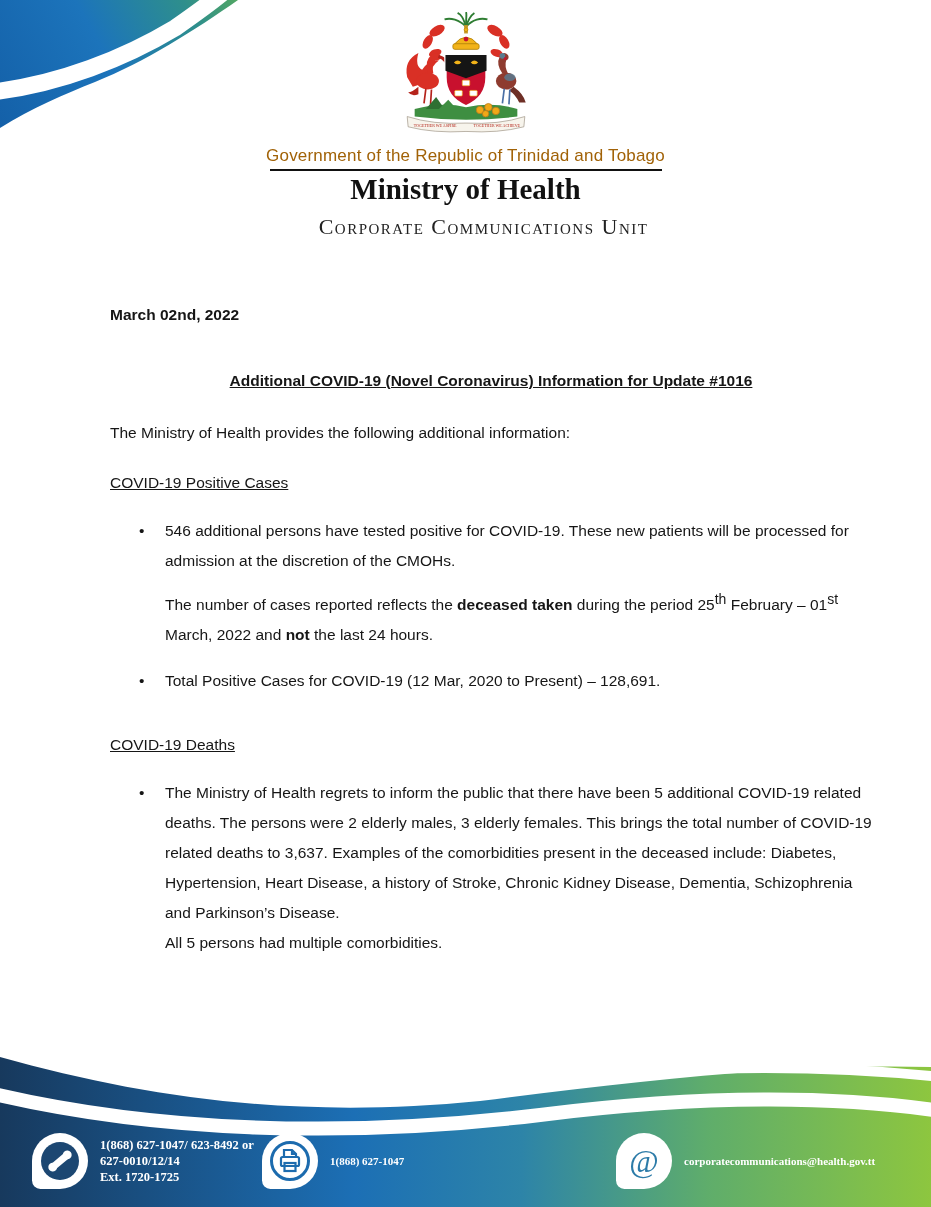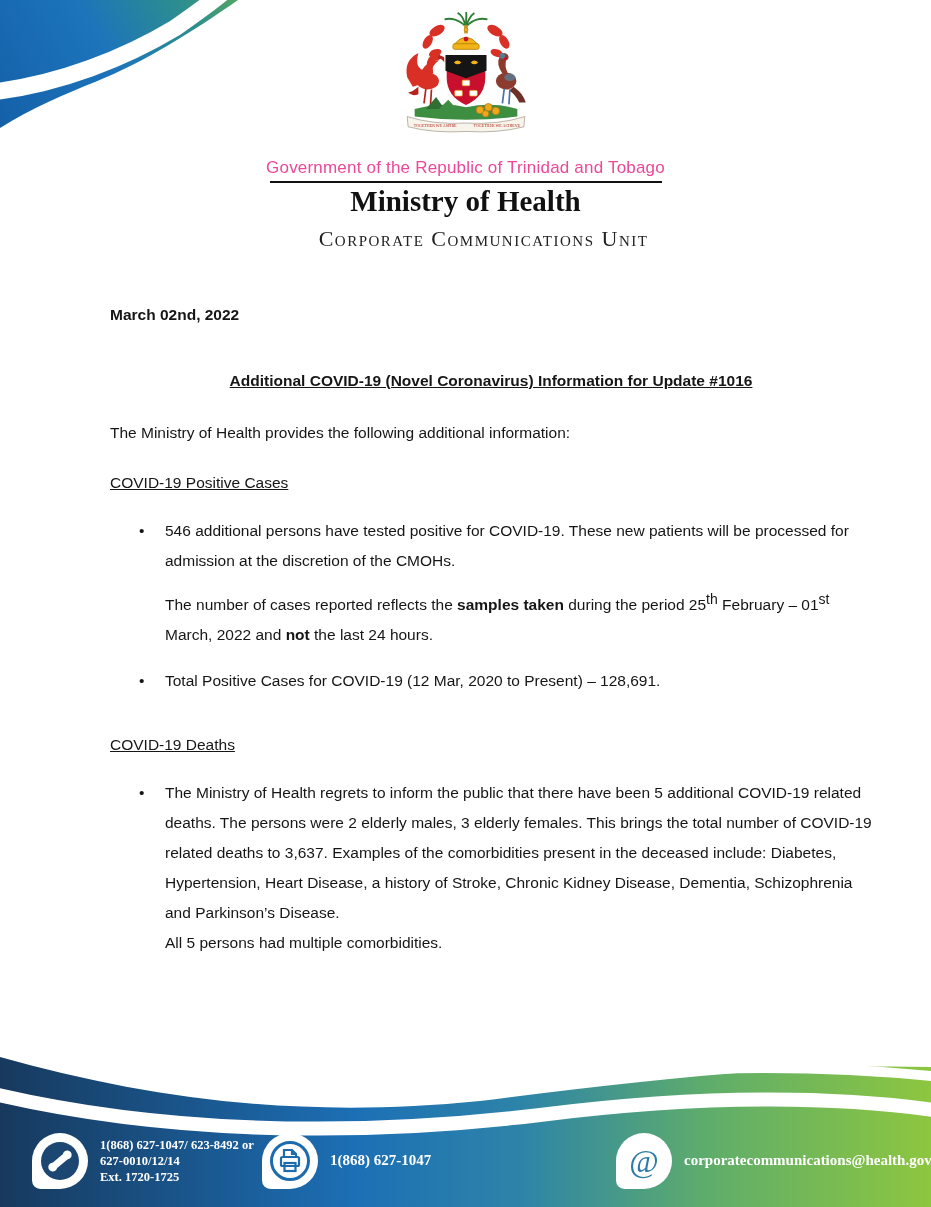--- a/index.html
+++ b/index.html
@@ -5,21 +5,21 @@
   html,body{margin:0;padding:0;background:#e8e8e8;}
   .page{
     position:relative;width:931px;height:1207px;margin:0 auto;background:#fff;
     overflow:hidden;font-family:"Liberation Sans",sans-serif;color:#1a1a1a;
   }
   
   .top-wave{position:absolute;top:0;left:0;}
   
   .masthead{position:absolute;top:12px;left:0;width:100%;text-align:center;}
   .crest{display:block;margin:0 auto;}
-  .gov-line{font-size:17px;color:#ec4899;margin-top:20px;letter-spacing:.2px;}
+  .gov-line{font-size:17px;color:#a16207;margin-top:8px;letter-spacing:.2px;}
   .gov-rule{width:392px;border:0;border-top:2px solid #111;margin:3px auto 2px auto;}
   .ministry{font-family:"Liberation Serif",serif;font-weight:bold;font-size:29px;color:#111;margin-top:2px;}
   .unit{font-family:"Liberation Serif",serif;font-variant:small-caps;font-size:22px;letter-spacing:1.5px;color:#222;margin-top:8px;margin-left:36px;}
   .address{font-family:"Liberation Serif",serif;font-size:16.5px;color:#222;margin-top:8px;letter-spacing:.3px;}
   
   .doc{position:absolute;top:300px;left:110px;width:762px;font-size:15.5px;line-height:30px;color:#161616;}
   .date{text-align:left;font-weight:bold;padding-right:6px;}
   .title{margin-top:36px;text-align:center;font-weight:bold;text-decoration:underline;}
   .intro{margin-top:22px;}
   .section-heading{margin-top:20px;text-decoration:underline;}
@@ -31,21 +31,21 @@
   sup{vertical-align:super;font-size:14px;line-height:0;}
   b{font-weight:bold;}
   
   .footer-wave{position:absolute;left:0;bottom:0;}
   .footer-items{position:absolute;left:0;bottom:12px;width:100%;height:62px;}
   .f-group{position:absolute;display:flex;align-items:center;}
   .fi-blob{width:56px;height:56px;background:#fff;border-radius:50% 50% 50% 15%;flex:0 0 auto;
            display:flex;align-items:center;justify-content:center;}
   .f-label{color:#fff;font-family:"Liberation Serif",serif;font-weight:bold;font-size:12.5px;
            line-height:1.3;margin-left:12px;white-space:pre-line;}
-  .f-label.single{font-size:15px;}
+  .f-label.single{font-size:11px;}
 </style>
 </head>
 <body>
 
 <div class="page">
 
   <svg class="top-wave" width="460" height="160" viewBox="0 0 460 160">
     <defs>
       <linearGradient id="gTop" x1="0" y1="130" x2="250" y2="-10" gradientUnits="userSpaceOnUse">
         <stop offset="0" stop-color="#1460A8"></stop>
@@ -149,21 +149,21 @@
     <div class="intro">The Ministry of Health provides the following additional information:</div>
 
     <div class="section-heading">COVID-19 Positive Cases</div>
 
     <div class="bullet-item">
       <span class="marker">•</span>
       <span>546 additional persons have tested positive for COVID-19. These new patients will be processed for admission at the discretion of the CMOHs.</span>
     </div>
 
     <div class="note-para">
-      <span>The number of cases reported reflects the </span><b>samples taken</b><span> during the period 25</span><sup>th</sup><span> February – 01</span><sup>st</sup><span> March, 2022 and </span><b>not</b><span> the last 24 hours.</span>
+      <span>The number of cases reported reflects the </span><b>deceased taken</b><span> during the period 25</span><sup>th</sup><span> February – 01</span><sup>st</sup><span> March, 2022 and </span><b>not</b><span> the last 24 hours.</span>
     </div>
 
     <div class="bullet-item b2">
       <span class="marker">•</span>
       <span>Total Positive Cases for COVID-19 (12 Mar, 2020 to Present) – 128,691.</span>
     </div>
 
     <div class="section-heading h2gap">COVID-19 Deaths</div>
 
     <div class="bullet-item">

